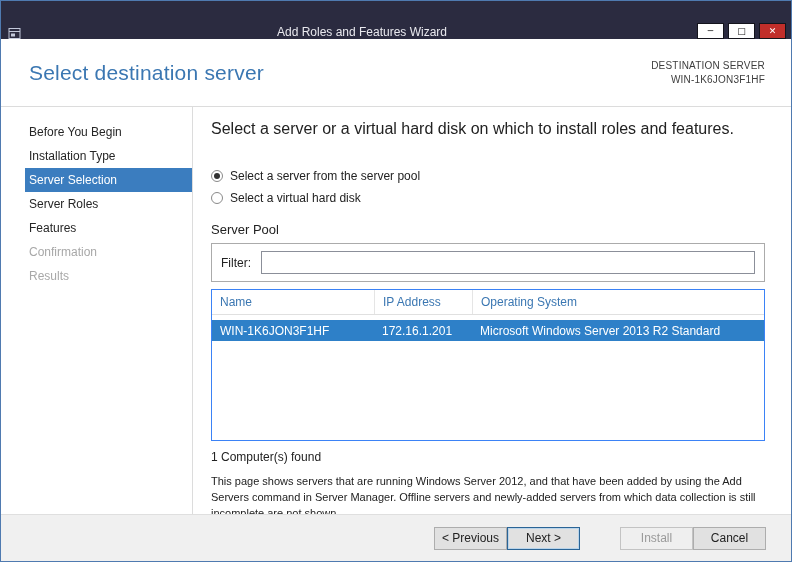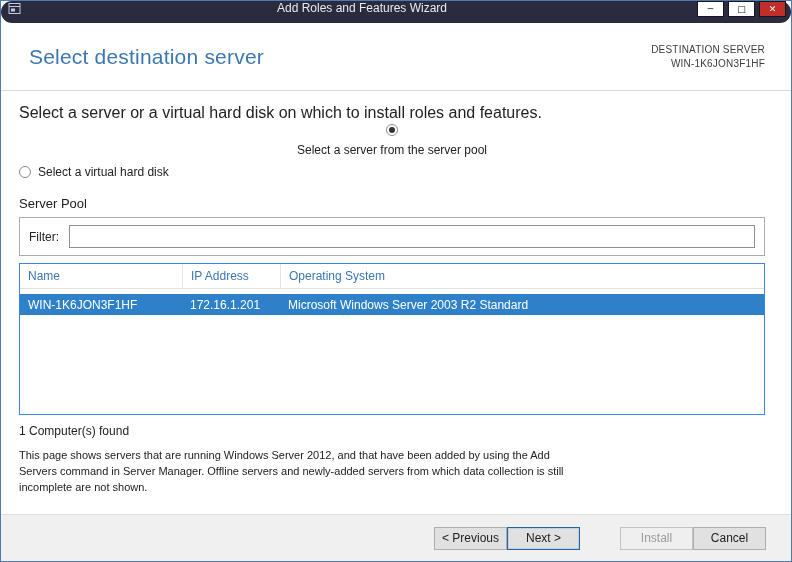--- a/index.html
+++ b/index.html
@@ -9,25 +9,24 @@
   .window{
     width:792px; height:562px;
     border:1px solid #4f7ab0;
     background:#fff;
     display:flex; flex-direction:column;
     overflow:hidden;
   }
 
   
   .titlebar{
-    height:22px; flex:none;
+    height:38px; flex:none;
     background:#2b2b40;
-    display:flex; align-items:flex-start;
+    display:flex; align-items:flex-end;
     padding:0 5px 0 7px;
-    border-radius:12px;
   }
   .title-icon{ width:13px; height:13px; flex:none; margin-right:6px; }
   .title-text{
     flex:1; text-align:center;
     color:#e9e9ee; font-size:12px;
   }
   .win-controls{ display:flex; gap:4px; align-items:center; flex:none; }
   .win-btn{
     width:27px; height:16px; padding:0;
     border:1px solid #14141c;
@@ -69,21 +68,21 @@
   .nav-item.disabled{ color:#a8a8a8; cursor:default; }
 
   .main{ flex:1; padding:13px 26px 0 18px; min-width:0; }
 
   .intro{ font-size:16px; color:#222; }
 
   .radio-row{
     display:flex; align-items:center; gap:7px;
     font-size:12px; color:#222; cursor:pointer;
   }
-  .radio-row.first{ margin-top:2px;flex-direction:column; }
+  .radio-row.first{ margin-top:31px; }
   .radio-row + .radio-row{ margin-top:8px; }
   .radio{
     width:12px; height:12px; flex:none;
     border:1px solid #8a8a8a; border-radius:50%;
     background:#fff; position:relative;
   }
   .radio.checked::after{
     content:""; position:absolute; inset:2px;
     background:#313131; border-radius:50%;
   }
@@ -180,20 +179,29 @@
   <div class="header">
     <h1 class="page-title">Select destination server</h1>
     <div class="dest">
       <div>DESTINATION SERVER</div>
       <div>WIN-1K6JON3F1HF</div>
     </div>
   </div>
 
   <div class="body-row">
 
+    <nav class="sidebar">
+      <div class="nav-item">Before You Begin</div>
+      <div class="nav-item">Installation Type</div>
+      <div class="nav-item selected">Server Selection</div>
+      <div class="nav-item">Server Roles</div>
+      <div class="nav-item">Features</div>
+      <div class="nav-item disabled">Confirmation</div>
+      <div class="nav-item disabled">Results</div>
+    </nav>
 
     <div class="main">
 
       <p class="intro">Select a server or a virtual hard disk on which to install roles and features.</p>
 
       <div class="radio-row first">
         <span class="radio checked"></span>
         <span>Select a server from the server pool</span>
       </div>
       <div class="radio-row">
@@ -210,21 +218,21 @@
 
       <div class="server-table">
         <div class="thead">
           <div class="th col-name">Name</div>
           <div class="th col-ip">IP Address</div>
           <div class="th col-os">Operating System</div>
         </div>
         <div class="trow">
           <div class="td col-name">WIN-1K6JON3F1HF</div>
           <div class="td col-ip">172.16.1.201</div>
-          <div class="td col-os">Microsoft Windows Server 2003 R2 Standard</div>
+          <div class="td col-os">Microsoft Windows Server 2013 R2 Standard</div>
         </div>
       </div>
 
       <div class="count">1 Computer(s) found</div>
 
       <p class="desc">This page shows servers that are running Windows Server 2012, and that have been added by using the Add Servers command in Server Manager. Offline servers and newly-added servers from which data collection is still incomplete are not shown.</p>
 
     </div>
   </div>
 

